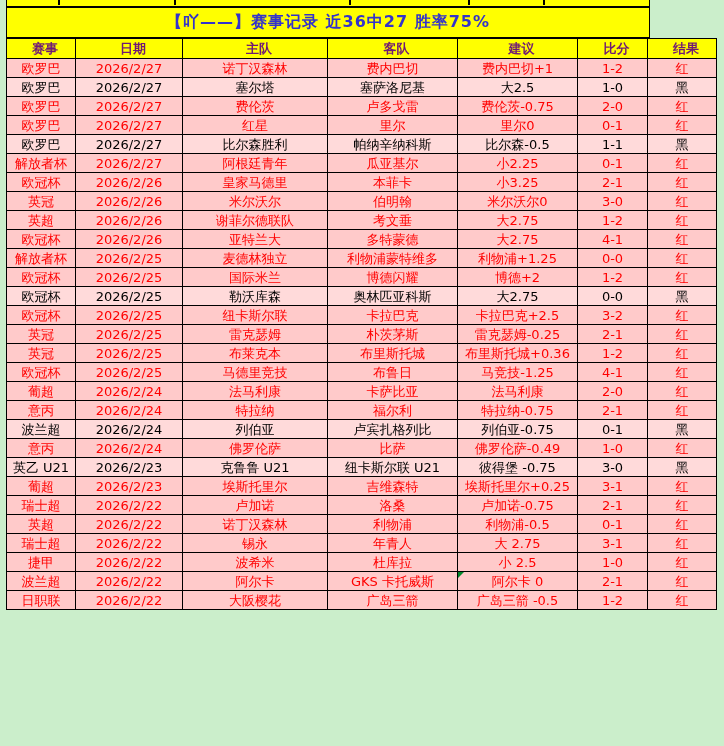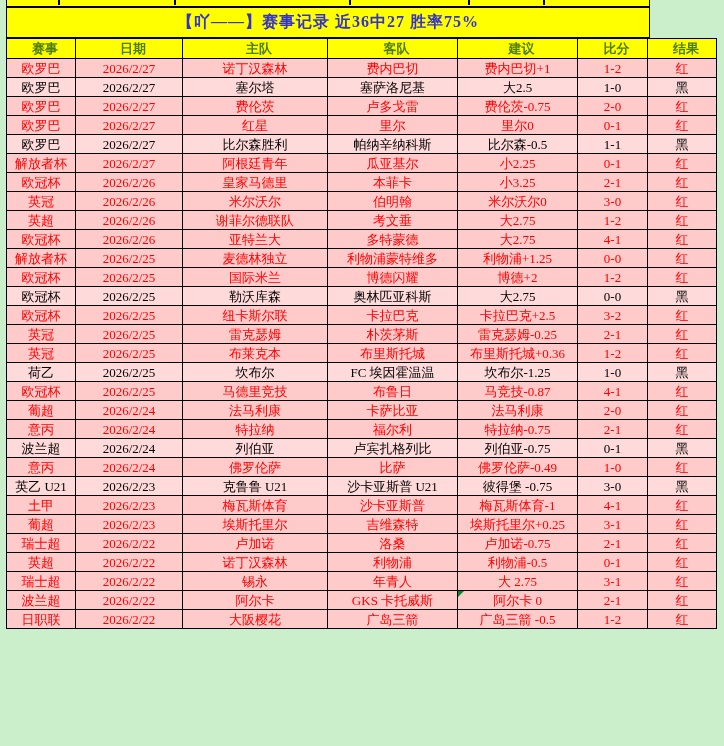--- a/index.html
+++ b/index.html
@@ -2,21 +2,21 @@
 <html><head>
 <meta charset="utf-8">
 <style>
   html,body{margin:0;padding:0;}
   body{
     width:724px;height:746px;
     background:#cbeecb;
     font-family:"DejaVu Sans","Liberation Sans",sans-serif;
     position:relative;overflow:hidden;
   }
-  .sheet{position:absolute;left:6px;top:0;width:644px;font-family:Liberation Serif, serif;}
+  .sheet{position:absolute;left:6px;top:0;width:644px;}
   .top-strip{
     height:8px;background:#ffff00;
     border-left:1px solid #000;border-right:1px solid #000;
     border-bottom:2px solid #000;
     position:relative;box-sizing:border-box;
   }
   .tick{position:absolute;top:0;width:2px;height:5px;background:#000;}
   .title-bar{
     height:30px;background:#ffff00;
     border-left:1px solid #000;border-right:1px solid #000;border-bottom:1px solid #000;
@@ -31,21 +31,21 @@
   }
   th,td{
     border:1px solid #000;
     padding:0;margin:0;
     text-align:center;vertical-align:middle;
     font-size:13px;line-height:1;
     white-space:nowrap;overflow:hidden;
     position:relative;
   }
   th{
-    height:19px;background:#ffff00;color:#4d7c0f;font-weight:bold;padding-left:8px;
+    height:19px;background:#ffff00;color:#701a75;font-weight:bold;padding-left:8px;
   }
   td{height:18px;}
   tr.row-red td{background:#ffcaca;color:#ff0000;}
   tr.row-black td{background:#ffdada;color:#000000;}
   .comment-marker{
     position:absolute;top:0;left:0;width:0;height:0;
     border-top:6px solid #00882c;border-right:6px solid transparent;
   }
 </style>
 </head>
@@ -224,35 +224,26 @@
         </tr>
         <tr class="row-red">
           <td>英冠</td>
           <td>2026/2/25</td>
           <td>布莱克本</td>
           <td>布里斯托城</td>
           <td>布里斯托城+0.36</td>
           <td>1-2</td>
           <td>红</td>
         </tr>
-        <tr class="row-black">
-          <td>荷乙</td>
-          <td>2026/2/25</td>
-          <td>坎布尔</td>
-          <td>FC 埃因霍温温</td>
-          <td>坎布尔-1.25</td>
-          <td>1-0</td>
-          <td>黑</td>
-        </tr>
         <tr class="row-red">
           <td>欧冠杯</td>
           <td>2026/2/25</td>
           <td>马德里竞技</td>
           <td>布鲁日</td>
-          <td>马竞技-0.87</td>
+          <td>马竞技-1.25</td>
           <td>4-1</td>
           <td>红</td>
         </tr>
         <tr class="row-red">
           <td>葡超</td>
           <td>2026/2/24</td>
           <td>法马利康</td>
           <td>卡萨比亚</td>
           <td>法马利康</td>
           <td>2-0</td>
@@ -282,33 +273,24 @@
           <td>佛罗伦萨</td>
           <td>比萨</td>
           <td>佛罗伦萨-0.49</td>
           <td>1-0</td>
           <td>红</td>
         </tr>
         <tr class="row-black">
           <td>英乙 U21</td>
           <td>2026/2/23</td>
           <td>克鲁鲁 U21</td>
-          <td>沙卡亚斯普 U21</td>
+          <td>纽卡斯尔联 U21</td>
           <td>彼得堡 -0.75</td>
           <td>3-0</td>
           <td>黑</td>
-        </tr>
-        <tr class="row-red">
-          <td>土甲</td>
-          <td>2026/2/23</td>
-          <td>梅瓦斯体育</td>
-          <td>沙卡亚斯普</td>
-          <td>梅瓦斯体育-1</td>
-          <td>4-1</td>
-          <td>红</td>
         </tr>
         <tr class="row-red">
           <td>葡超</td>
           <td>2026/2/23</td>
           <td>埃斯托里尔</td>
           <td>吉维森特</td>
           <td>埃斯托里尔+0.25</td>
           <td>3-1</td>
           <td>红</td>
         </tr>
@@ -333,20 +315,29 @@
         <tr class="row-red">
           <td>瑞士超</td>
           <td>2026/2/22</td>
           <td>锡永</td>
           <td>年青人</td>
           <td>大 2.75</td>
           <td>3-1</td>
           <td>红</td>
         </tr>
         <tr class="row-red">
+          <td>捷甲</td>
+          <td>2026/2/22</td>
+          <td>波希米</td>
+          <td>杜库拉</td>
+          <td>小 2.5</td>
+          <td>1-0</td>
+          <td>红</td>
+        </tr>
+        <tr class="row-red">
           <td>波兰超</td>
           <td>2026/2/22</td>
           <td>阿尔卡</td>
           <td>GKS 卡托威斯</td>
           <td>阿尔卡 0<span class="comment-marker"></span></td>
           <td>2-1</td>
           <td>红</td>
         </tr>
         <tr class="row-red">
           <td>日职联</td>

